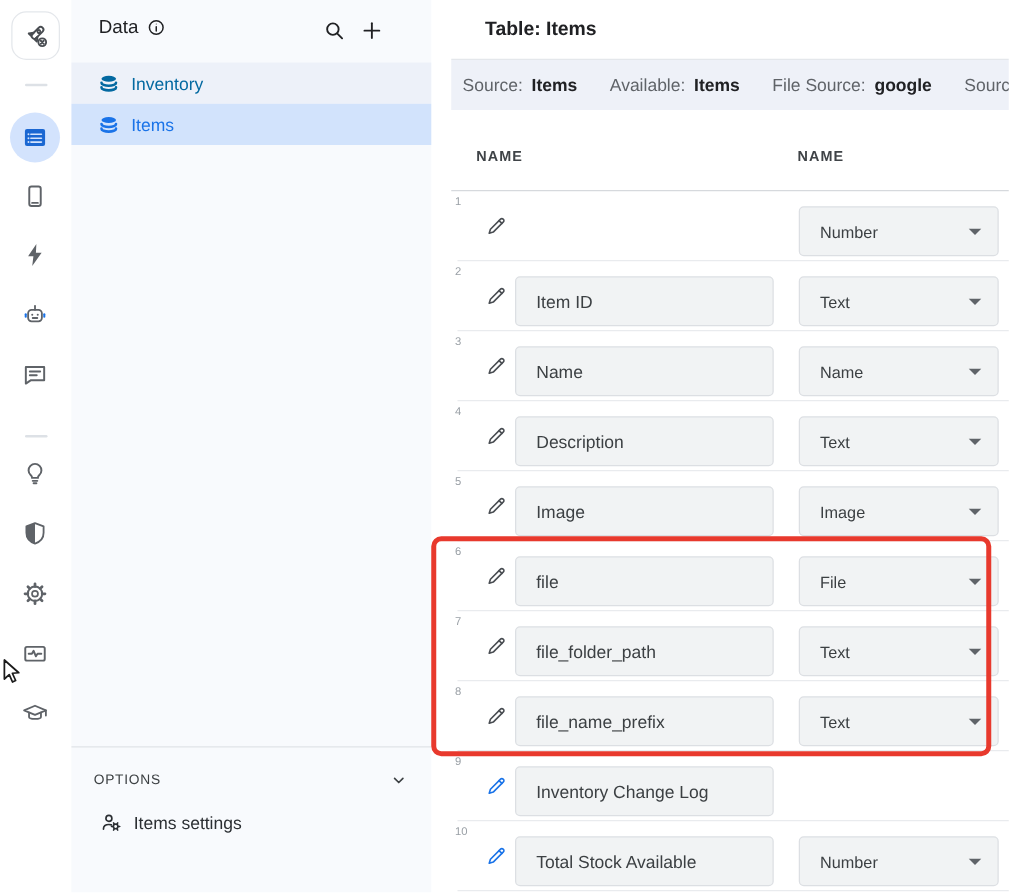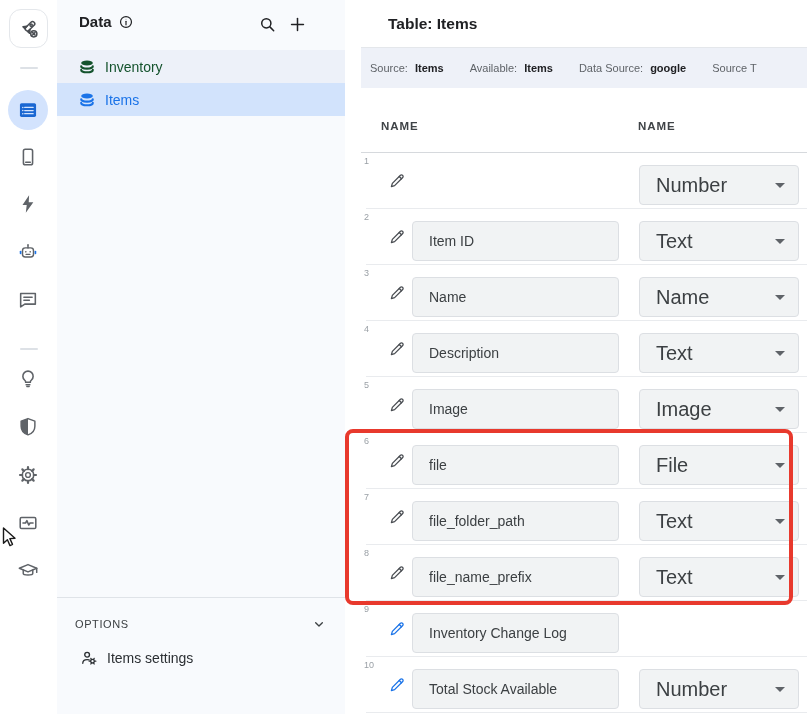--- a/index.html
+++ b/index.html
@@ -21,39 +21,39 @@
   .rail-divider { position:absolute; left:20px; width:18px; height:2px; background:#dde1e6; border-radius:2px; }
   .rail-btn {
     position:absolute; left:8px; width:40px; height:40px; border-radius:50%;
     display:flex; align-items:center; justify-content:center; color:#5f6368; cursor:pointer;
   }
   .rail-btn.selected { background:#d3e3fd; color:#1a67d2; }
 
   
   .panel { position:absolute; left:57px; top:0; width:288px; height:714px; background:#f8fafd; z-index:1; }
   .panel-header { position:relative; height:46px; }
-  .panel-title { position:absolute; left:22px; top:13px; font-size:15px; font-weight:700; color:#202124; display:flex; align-items:center; gap:6px; }
+  .panel-title { position:absolute; left:22px; top:13px; font-size:15px; font-weight:400; color:#202124; display:flex; align-items:center; gap:6px; }
   .icon-btn { position:absolute; top:12px; width:24px; height:24px; color:#202124; display:flex; align-items:center; justify-content:center; cursor:pointer; }
   .table-list { position:absolute; left:0; top:50px; width:288px; }
-  .table-row { height:33px; display:flex; align-items:center; gap:10px; padding-left:22px; background:#edf1f9; color:#14532d; font-size:14px; cursor:pointer; }
+  .table-row { height:33px; display:flex; align-items:center; gap:10px; padding-left:22px; background:#edf1f9; color:#0369a1; font-size:14px; cursor:pointer; }
   .table-row.selected { background:#d2e3fc; color:#1a73e8; }
   .options-divider { position:absolute; left:0; top:597px; width:288px; height:1px; background:#dfe3e8; }
   .options-row { position:absolute; left:18px; top:613px; width:252px; height:22px; display:flex; align-items:center; justify-content:space-between; cursor:pointer; }
   .options-label { font-size:11px; font-weight:400; letter-spacing:.6px; color:#3c4043; }
   .user-row { position:absolute; left:23px; top:647px; height:22px; display:flex; align-items:center; gap:8px; color:#2b2f33; font-size:14px; cursor:pointer; }
 
   
   .main { position:absolute; left:361px; top:0; width:462px; height:714px; background:#fff; }
   .main-header { position:relative; height:48px; border-bottom:1px solid #e4e7eb; }
   .main-title { position:absolute; left:27px; top:15px; font-size:15.5px; font-weight:600; color:#202124; }
   .meta-bar {
     position:absolute; left:0; top:48px; width:462px; height:40px; background:#eef1f8;
     display:flex; align-items:center; gap:26px; padding-left:9px; white-space:nowrap; overflow:hidden;
   }
-  .meta-item { display:flex; align-items:center; gap:7px; font-size:11px; }
+  .meta-item { display:flex; align-items:center; gap:7px; font-size:14px; }
   .meta-label { color:#5f6368; }
   .meta-value { color:#202124; font-weight:700; }
 
   .col-headers { position:absolute; left:0; top:88px; width:462px; height:64px; }
   .col-header { position:absolute; top:32px; font-size:11.5px; font-weight:600; letter-spacing:.9px; color:#3f4347; }
   .col-name { left:20px; } .col-type { left:277px; } .col-key { left:452px; }
 
   .rows { position:absolute; left:0; top:152px; width:462px; border-top:1px solid #d6d9dd; }
   .field-row { position:relative; height:56px; }
   .field-row::after { content:""; position:absolute; left:5px; right:0; bottom:0; height:1px; background:#e9ebee; }
@@ -62,21 +62,21 @@
   .field-row.virtual .pencil { color:#1a73e8; }
   .name-box {
     position:absolute; left:51px; top:12px; width:207px; height:40px;
     background:#f1f3f4; border:1px solid #dcdfe3; border-radius:4px;
     display:flex; align-items:center; padding-left:16px; font-size:14px; color:#3c4043; cursor:text;
   }
   .type-box {
     position:absolute; left:278px; top:12px; width:160px; height:40px;
     background:#f1f3f4; border:1px solid #dcdfe3; border-radius:4px;
     display:flex; align-items:center; justify-content:space-between;
-    padding:0 13px 0 16px; font-size:20px; color:#3c4043; cursor:pointer;
+    padding:0 13px 0 16px; font-size:13px; color:#3c4043; cursor:pointer;
   }
   .caret { width:0; height:0; border-left:5px solid transparent; border-right:5px solid transparent; border-top:5px solid #5f6368; }
 
   
   .highlight-box {
     position:absolute; left:345px; top:429px; width:448px; height:176px;
     border:4.5px solid #e8392d; border-radius:8px; z-index:5; pointer-events:none;
   }
 
   
@@ -267,21 +267,21 @@
 
   <div class="meta-item">
         <span class="meta-label">Source:</span>
         <span class="meta-value">Items</span>
       </div>
       <div class="meta-item">
         <span class="meta-label">Available:</span>
         <span class="meta-value">Items</span>
       </div>
       <div class="meta-item">
-        <span class="meta-label">Data Source:</span>
+        <span class="meta-label">File Source:</span>
         <span class="meta-value">google</span>
       </div>
       <div class="meta-item">
         <span class="meta-label">Source T</span>
         <span class="meta-value"></span>
       </div>
     </div>
 
   <div class="col-headers">
     <span class="col-header col-name">NAME</span>

